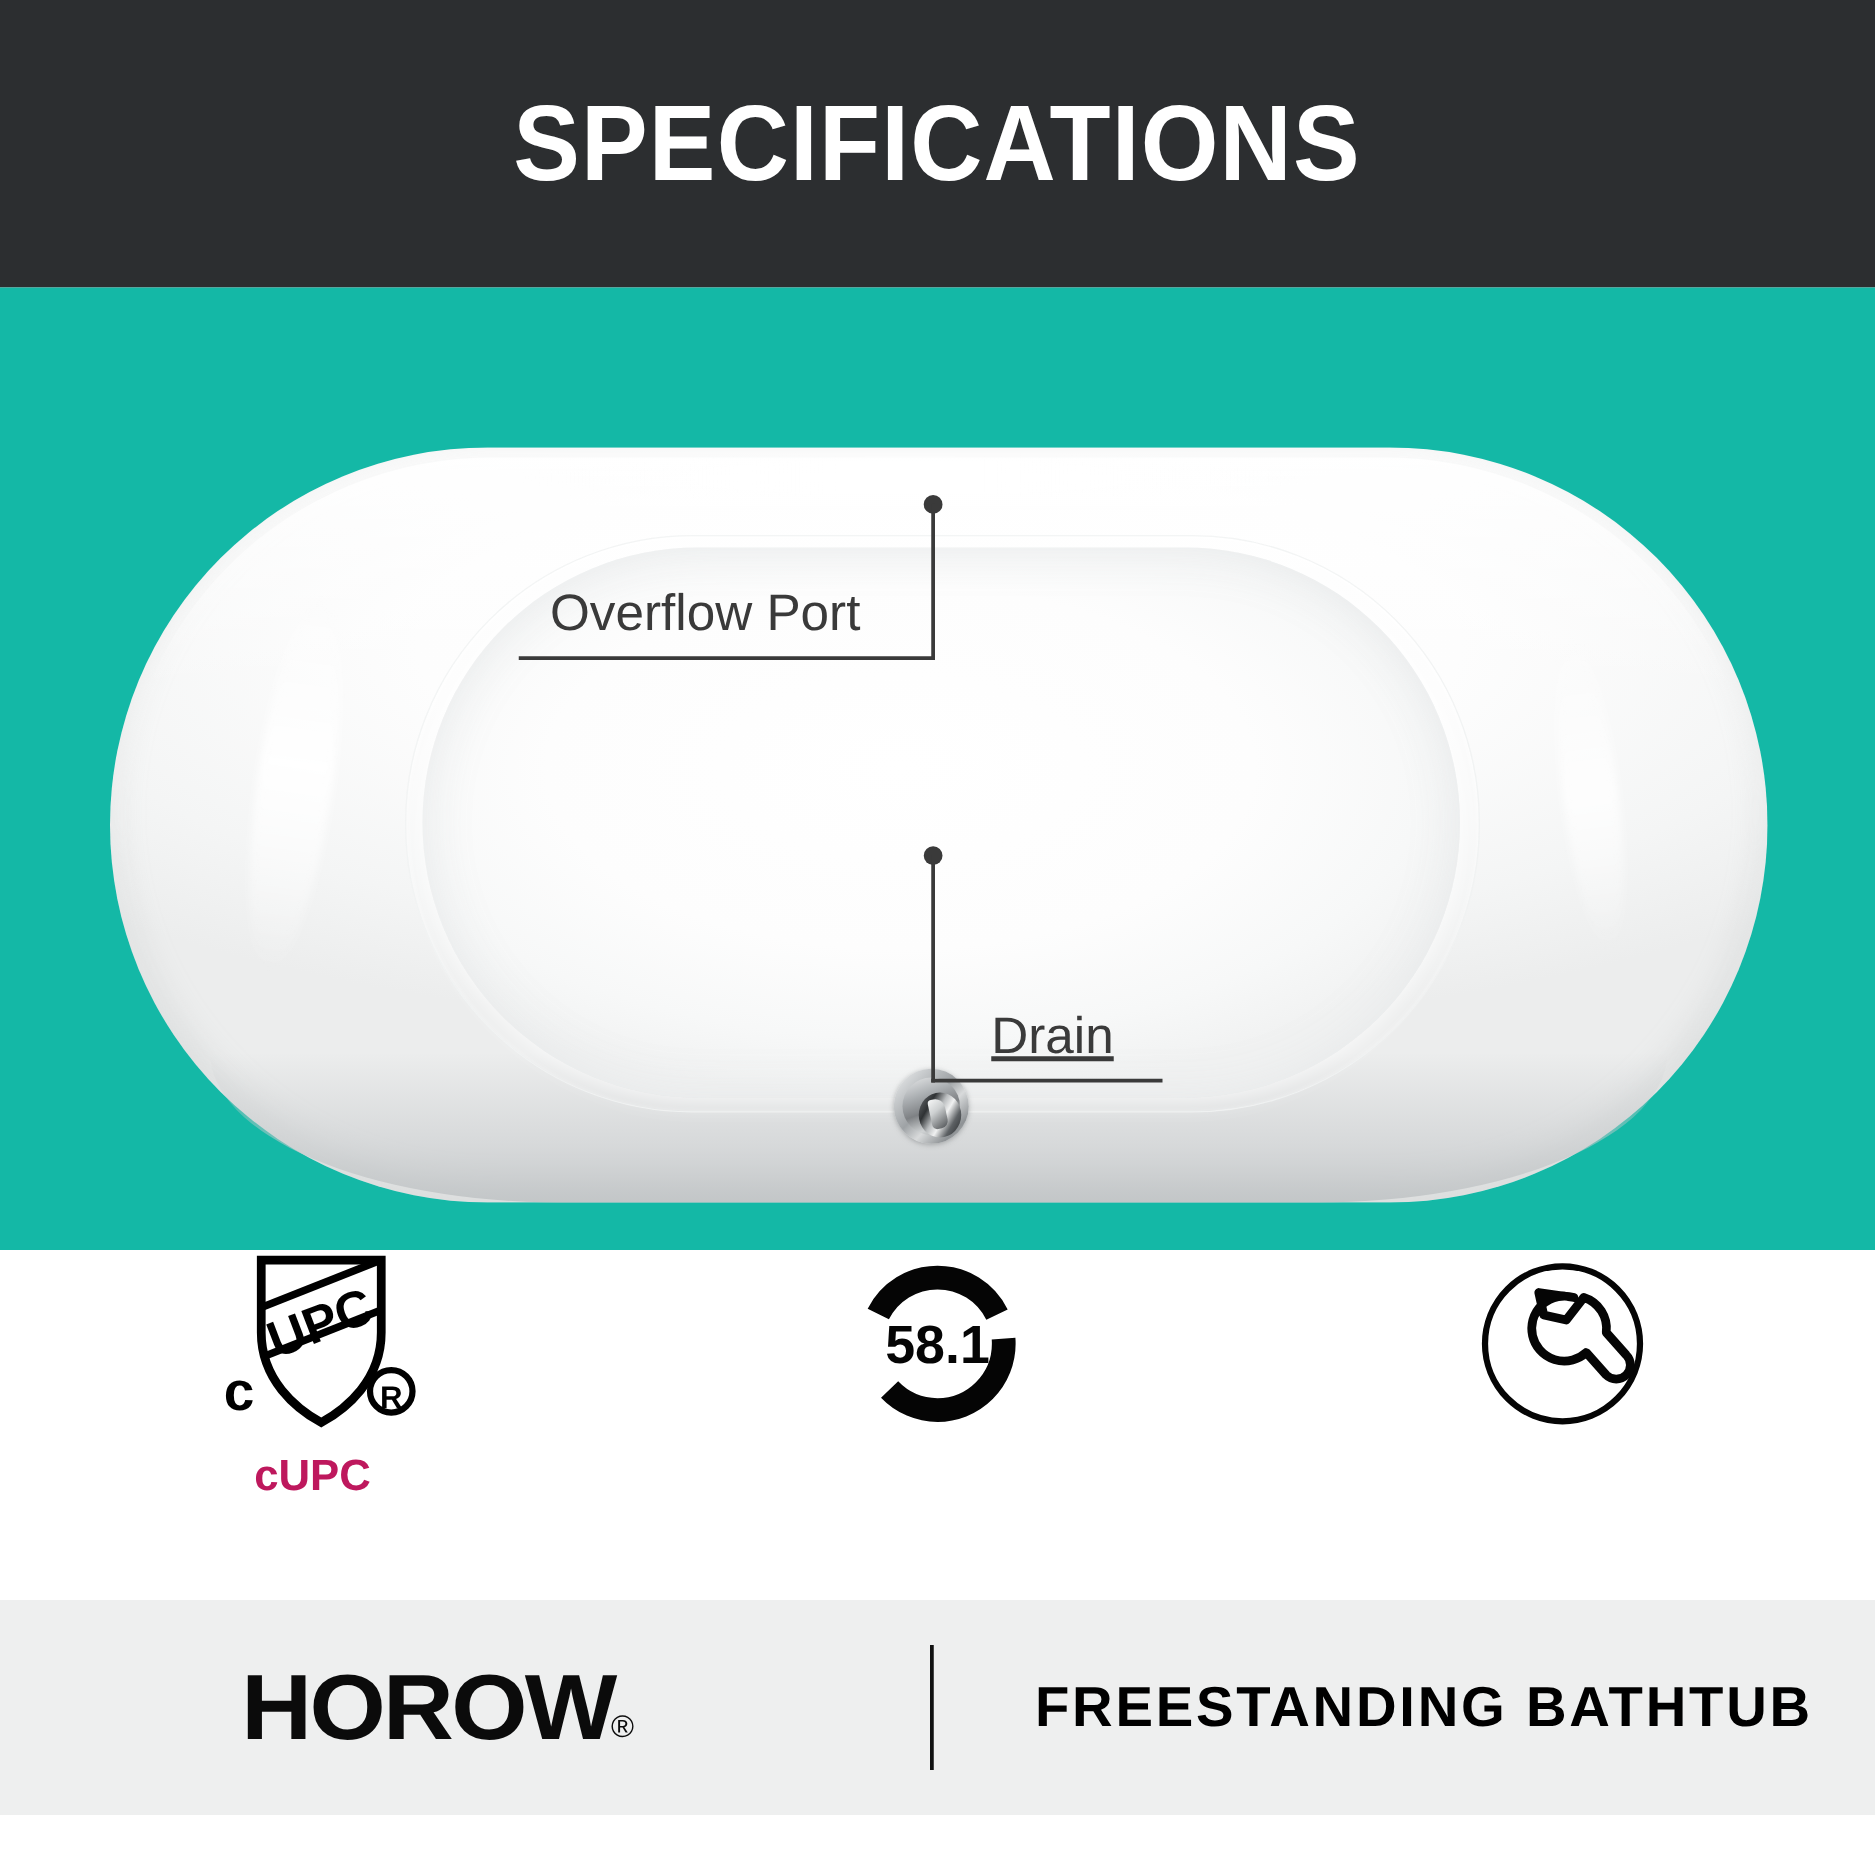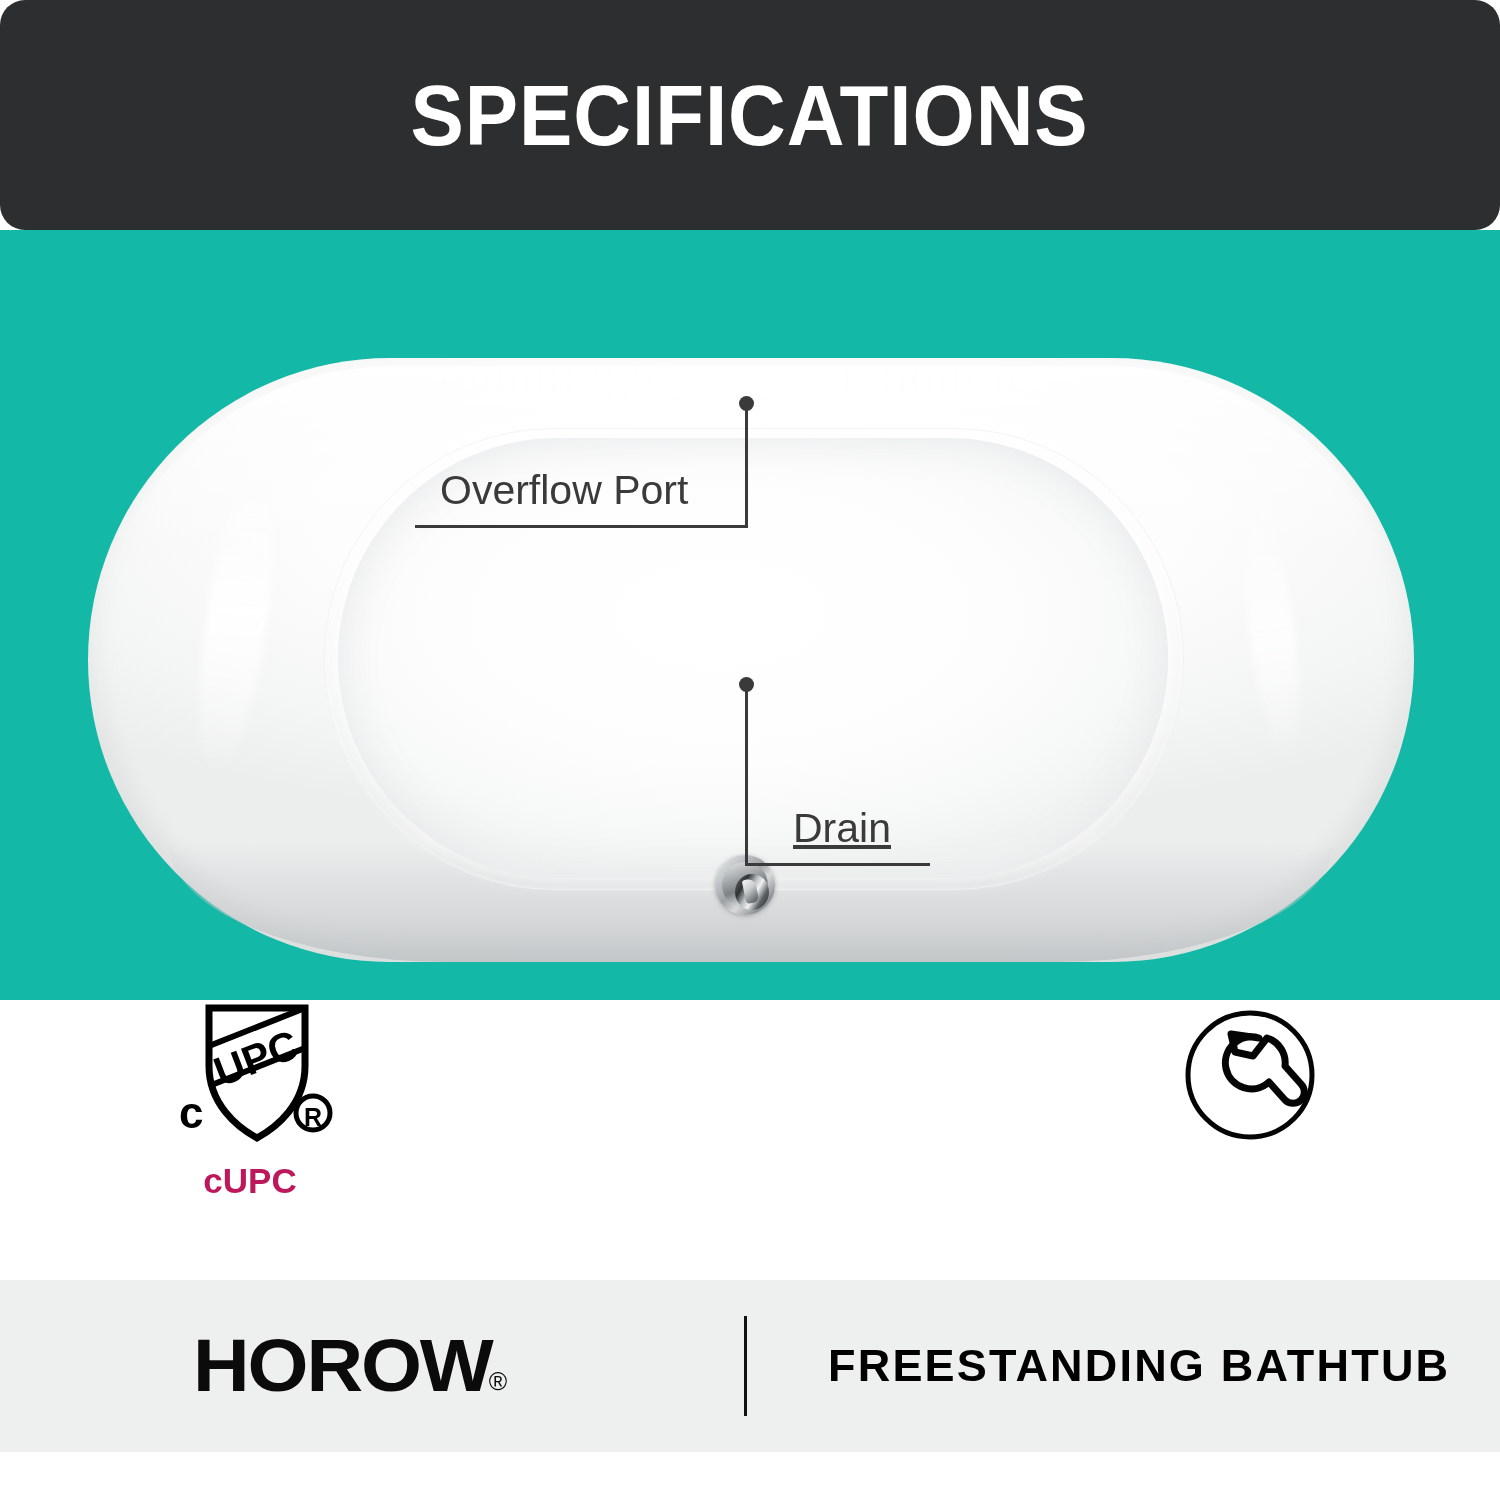--- a/index.html
+++ b/index.html
@@ -18,21 +18,20 @@
   
   .header-bar {
     position: absolute;
     left: 0; top: 0;
     width: 1500px;
     height: 230px;
     background: #2c2e30;
     display: flex;
     align-items: center;
     justify-content: center;
-    border-radius: 25px;
   }
   .header-title {
     color: #ffffff;
     font-size: 86px;
     font-weight: bold;
     letter-spacing: 1px;
     line-height: 1;
     font-family: "Liberation Sans", sans-serif;
     transform: scaleX(0.93);
   }
@@ -340,20 +339,26 @@
         <text x="92" y="72" font-family="Liberation Sans, sans-serif" font-size="41" font-weight="bold" fill="#000000" text-anchor="middle" transform="rotate(-21 92 60)">UPC</text>
         <text x="14" y="128" font-family="Liberation Sans, sans-serif" font-size="44" font-weight="bold" fill="#000000">c</text>
         <circle cx="148" cy="113" r="17" fill="none" stroke="#000000" stroke-width="5"></circle>
         <text x="148" y="126" font-family="Liberation Sans, sans-serif" font-size="25" font-weight="bold" fill="#000000" text-anchor="middle">R</text>
       </svg>
     </div>
     <div class="feature-caption">cUPC</div>
   </div>
 
   <div class="feature">
+    <div class="feature-icon">
+      <svg width="150" height="150" viewBox="0 0 150 150">
+        <circle cx="75" cy="75" r="53" fill="none" stroke="#050505" stroke-width="19" stroke-dasharray="118 20 130 65" stroke-dashoffset="59" transform="rotate(-90 75 75)"></circle>
+        <text x="75" y="90" font-family="Liberation Sans, sans-serif" font-size="43" font-weight="bold" fill="#050505" text-anchor="middle">58.1</text>
+      </svg>
+    </div>
   </div>
 
 
   <div class="feature">
     <div class="feature-icon">
       <svg width="150" height="150" viewBox="0 0 150 150">
         <circle cx="75" cy="75" r="62" fill="none" stroke="#050505" stroke-width="5"></circle>
         <path d="M84 38 a26 26 0 1 0 10 44 L110 100 a11 11 0 0 0 16 -16 L110 66
                  a26 26 0 0 0 -18 -28 L78 56 L60 52 L56 34 Z" fill="none" stroke="#050505" stroke-width="7" stroke-linejoin="round" stroke-linecap="round"></path>
       </svg>

